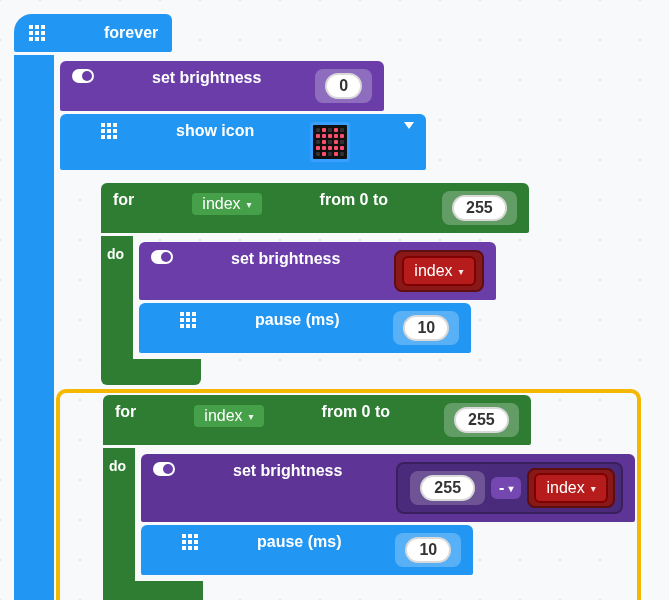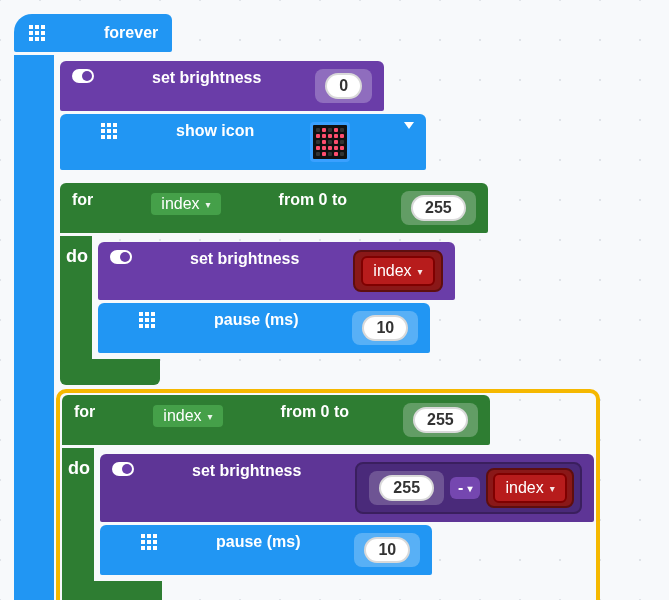--- a/index.html
+++ b/index.html
@@ -140,26 +140,27 @@
     height:26px;
     border-radius:0 0 6px 6px;
     margin-top:-3px;
   }
   .cap.green{ background:#2e7d32; width:100px;}
   .for-head{
     border-radius:6px 6px 2px 0;
   }
   .for-wrap{
     display:inline-block;
+    margin-left:41px;
   }
   .do-label{
     position:absolute;
     left:-26px;
     top:10px;
-    font-size:18px;
+    font-size:14px;
     font-weight:700;
   }
   .yellow-outline{
     outline:4px solid #f5b800;
     border-radius:6px;
     padding:2px;
     display:inline-block;
   }
   .op-wrap{
     background:#4a2a7a;

